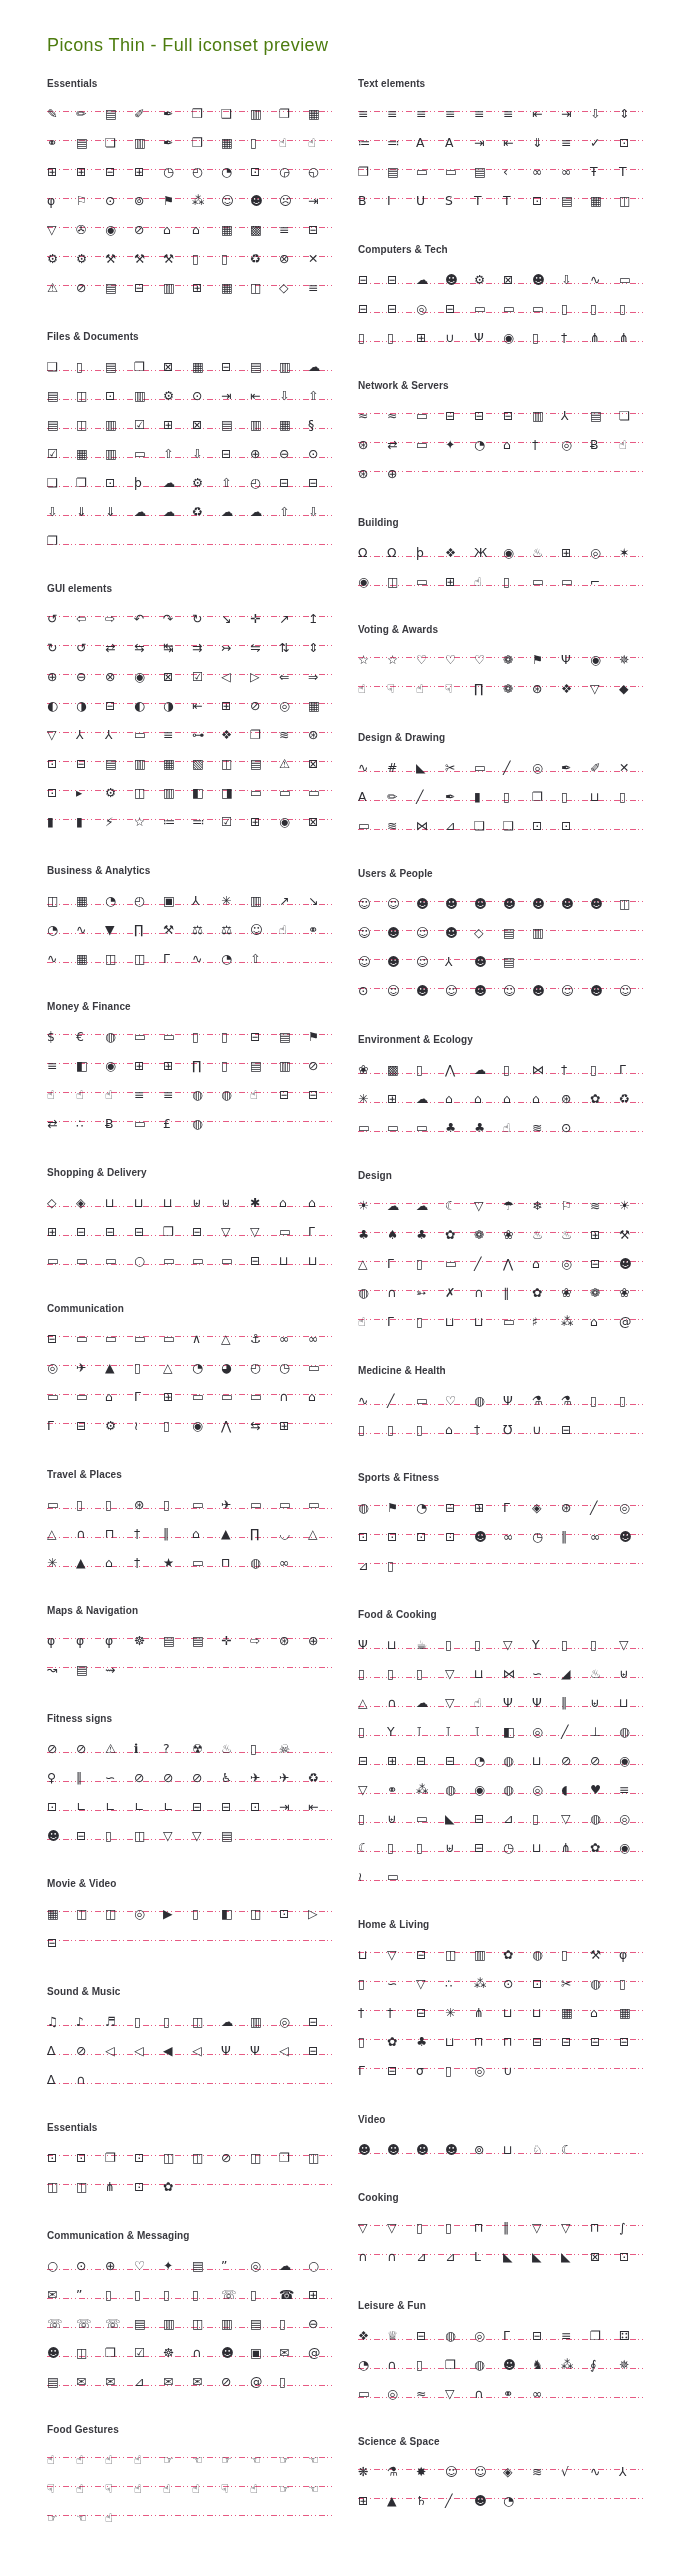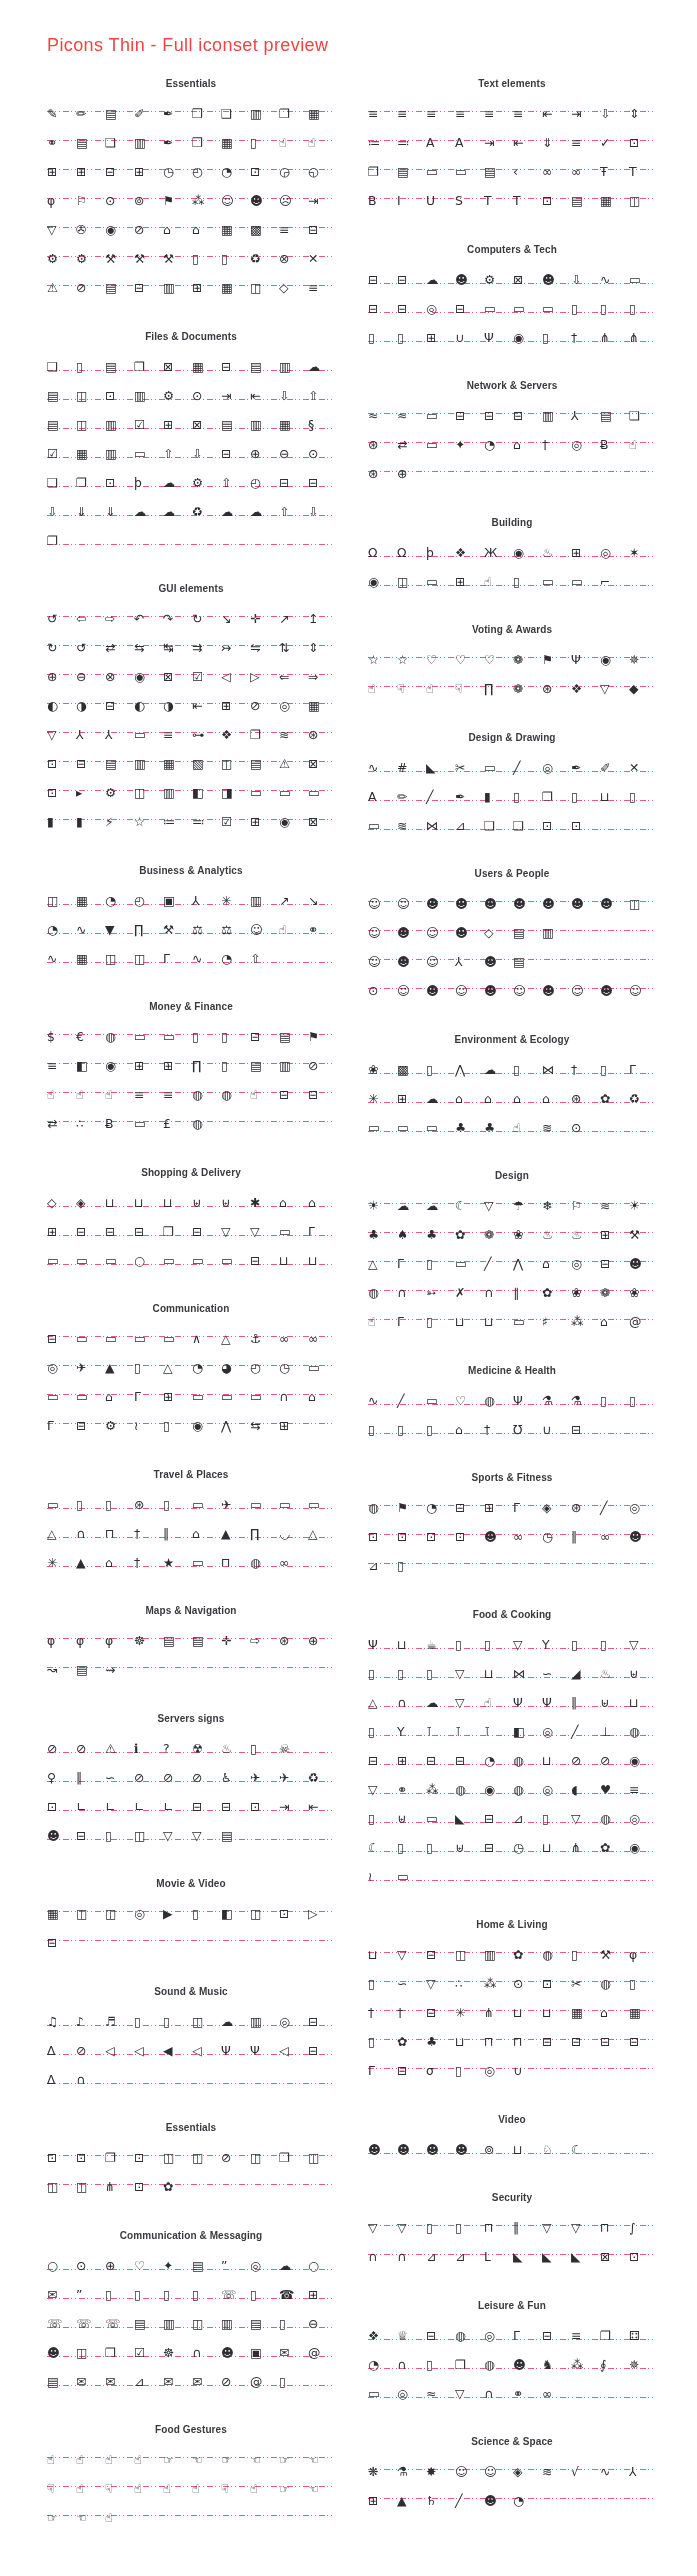--- a/index.html
+++ b/index.html
@@ -1,19 +1,19 @@
 <!DOCTYPE html>
 <html style="font-size:10px"><head>
 <meta charset="utf-8">
 <style>
   html,body{margin:0;padding:0;background:#ffffff;}
   body{width:697px;font-family:"Liberation Sans",sans-serif;color:#3a3a3a;}
   .page{box-sizing:border-box;width:697px;min-height:2576px;padding:35px 37px 37px 47px;}
-  .page-title{font-size:18px;font-weight:400;letter-spacing:0.4px;color:#ef4444;margin:0 0 22px 0;}
-  .columns{display:flex;align-items:flex-start;gap:33px;text-align:center;}
+  .page-title{font-size:18px;font-weight:400;letter-spacing:0.4px;color:#4d7c0f;margin:0 0 22px 0;}
+  .columns{display:flex;align-items:flex-start;gap:23px;}
   .col{flex:0 0 288px;width:288px;}
   .cat{margin-bottom:28.5px;}
   .cat-label{font-size:10px;font-weight:700;color:#39393f;margin:0 0 10px 0;letter-spacing:0.1px;}
   .icon-row{position:relative;height:29px;display:flex;align-items:center;}
   .guide{position:absolute;left:0;right:0;height:0.6px;opacity:.85;z-index:0;
     background:repeating-linear-gradient(90deg,
       #e23d6d 0px,#e23d6d 5.6px,
       transparent 5.6px,transparent 8px,
       #e23d6d 8px,#e23d6d 9.3px,
       transparent 9.3px,transparent 11.8px,
@@ -1375,21 +1375,21 @@
             </div>
             <div class="cell">
               <span class="glyph">▤</span>
             </div>
             <div class="cell">
               <span class="glyph">⇝</span>
             </div>
           </div>
         </section>
         <section class="cat">
-          <h2 class="cat-label">Servers signs</h2>
+          <h2 class="cat-label">Fitness signs</h2>
           <div class="icon-row">
             <div class="guide g1"></div>
             <div class="guide g2"></div>
             <div class="cell">
               <span class="glyph">⊘</span>
             </div>
             <div class="cell">
               <span class="glyph">⊘</span>
             </div>
             <div class="cell">
@@ -3515,21 +3515,21 @@
             </div>
             <div class="cell">
               <span class="glyph">♘</span>
             </div>
             <div class="cell">
               <span class="glyph">☾</span>
             </div>
           </div>
         </section>
         <section class="cat">
-          <h2 class="cat-label">Security</h2>
+          <h2 class="cat-label">Cooking</h2>
           <div class="icon-row">
             <div class="guide g1"></div>
             <div class="guide g2"></div>
             <div class="cell">
               <span class="glyph">▽</span>
             </div>
             <div class="cell">
               <span class="glyph">▽</span>
             </div>
             <div class="cell">

